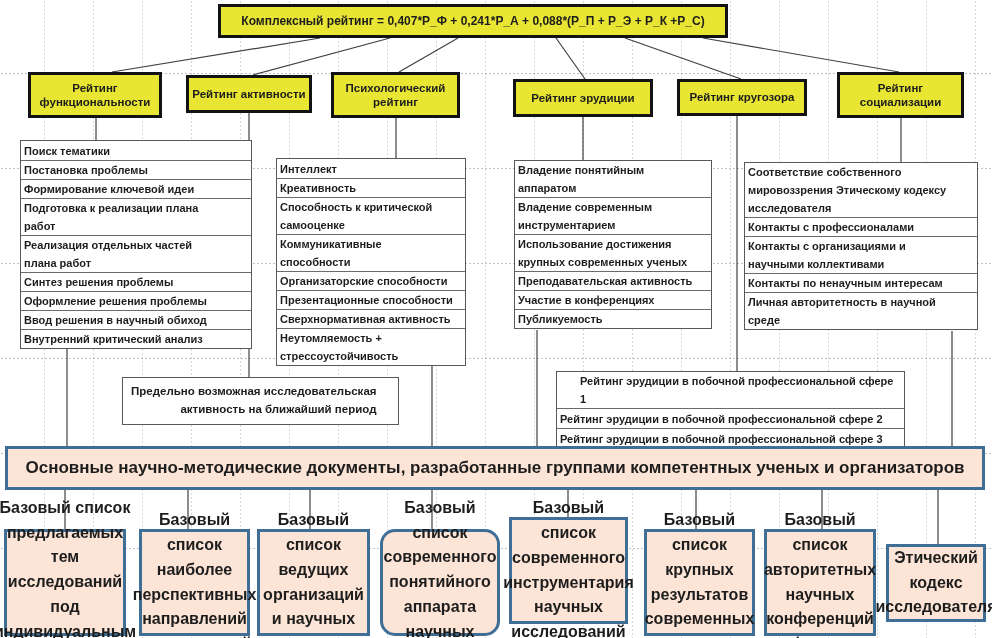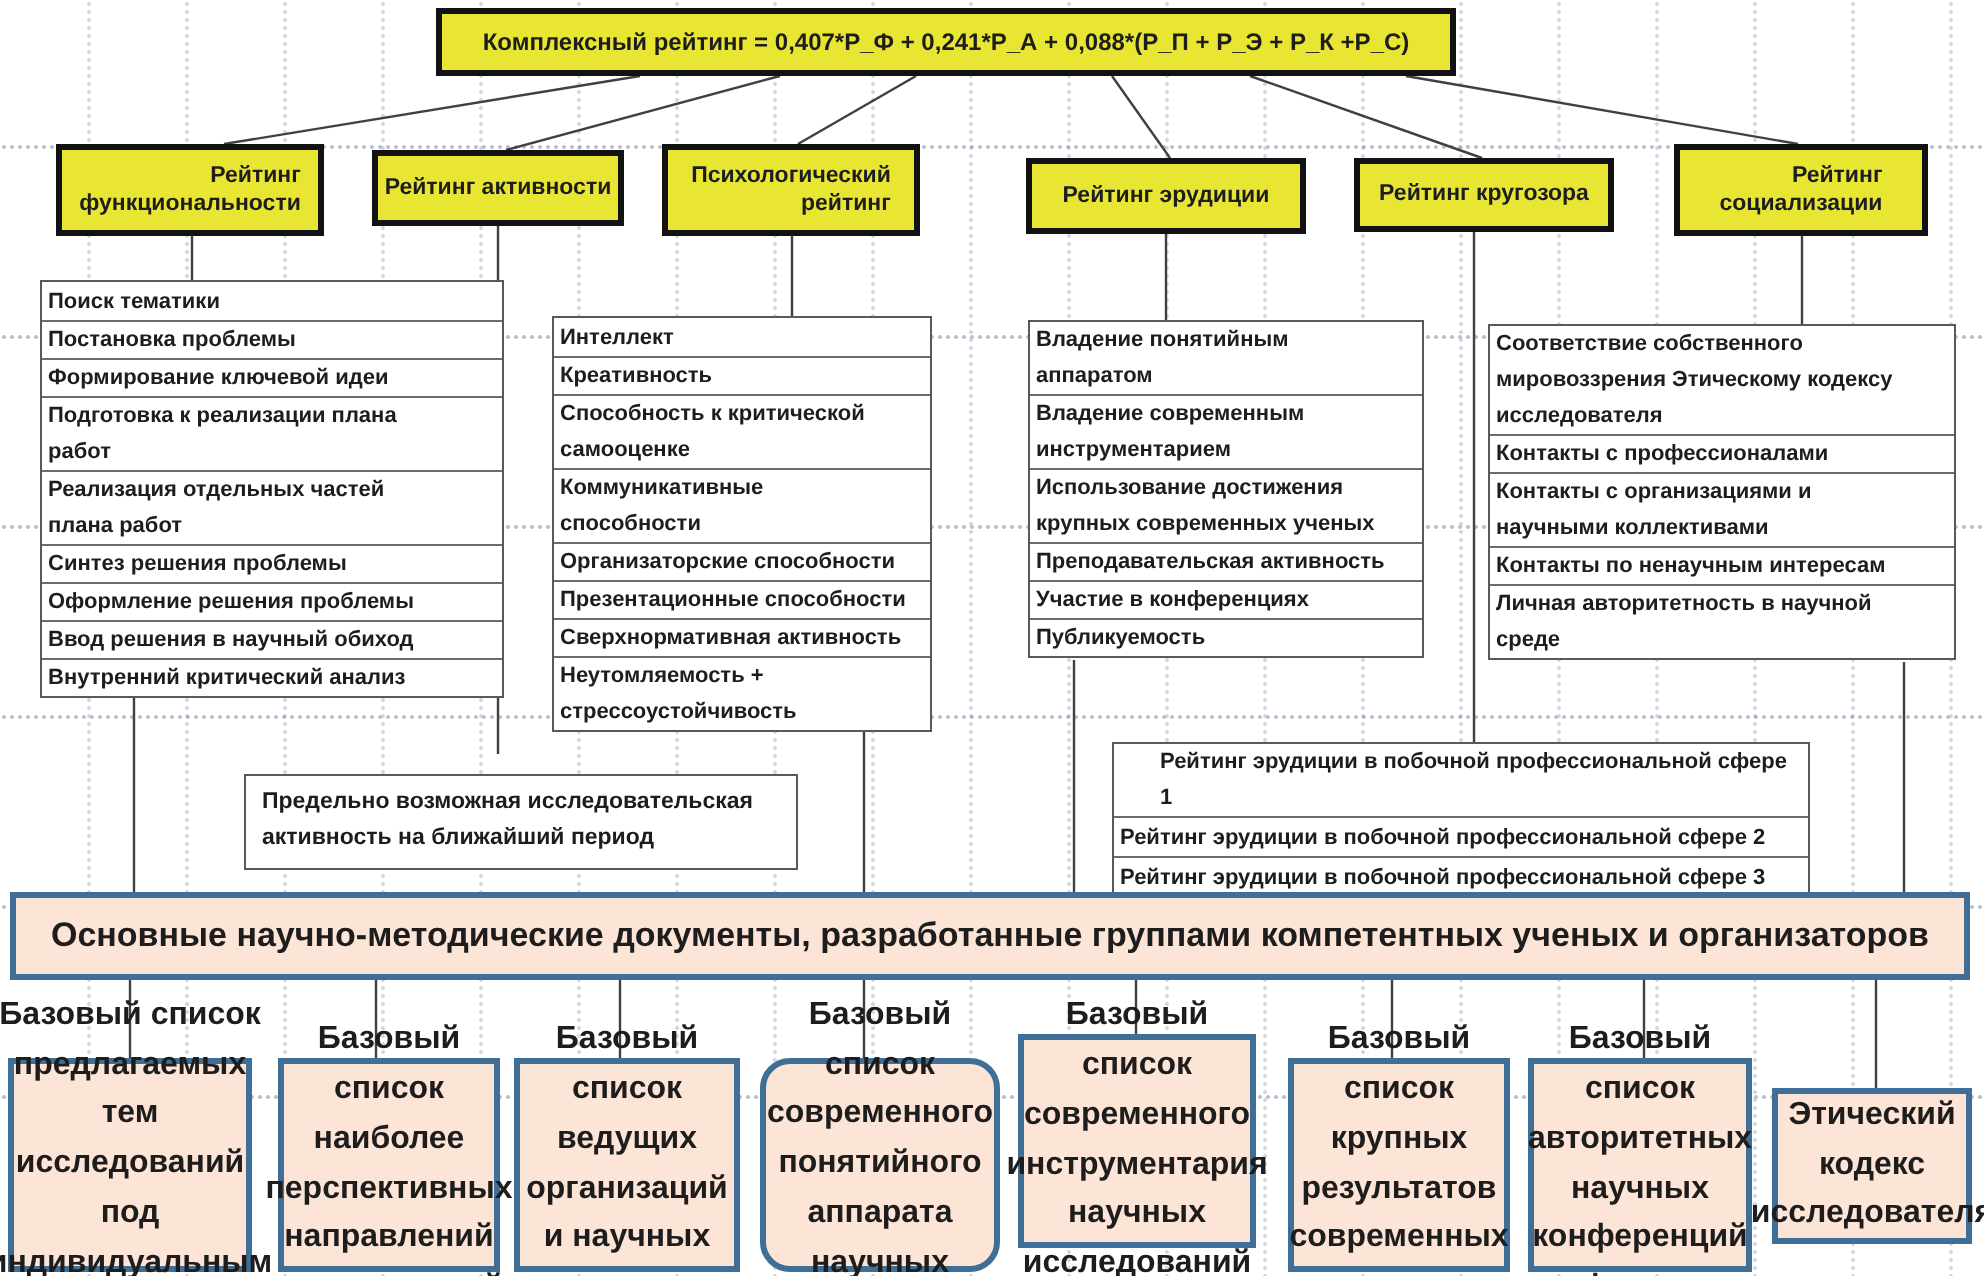--- a/index.html
+++ b/index.html
@@ -7,26 +7,26 @@
     position:relative;width:992px;height:638px;overflow:hidden;
     font-family:"Liberation Sans",sans-serif;color:#1d1d1d;
     background-color:#ffffff;
     background-image:
       radial-gradient(circle, rgba(120,132,160,.50) 0.8px, transparent 1.1px),
       radial-gradient(circle, rgba(120,132,160,.32) 0.8px, transparent 1.1px);
     background-size:4px 95px, 49px 4px;
     background-position:0 26px, 20px 0;
   }
   .box{position:absolute;box-sizing:border-box;display:flex;align-items:center;justify-content:center;text-align:center;font-weight:bold;white-space:pre-line;}
-  .yellow{background:#e8e632;border:3px solid #121212;font-size:11.5px;line-height:1.25;padding:2px 3px;text-align:right;}
+  .yellow{background:#e8e632;border:3px solid #121212;font-size:11.5px;line-height:1.25;padding:2px 3px;}
   .title-box{font-size:12px;}
   .white-list{position:absolute;box-sizing:border-box;background:#ffffff;border:1px solid #595959;}
   .li-row{box-sizing:border-box;min-height:19px;display:flex;align-items:center;font-weight:bold;font-size:11px;line-height:18px;padding:0 3px;white-space:pre-line;text-align:left;}
   .li-row + .li-row{border-top:1px solid #6b6b6b;}
-  .note-box{background:#ffffff;border:1px solid #595959;font-size:11.5px;line-height:1.55;justify-content:flex-start;text-align:left;padding:3px 8px;margin-top:10px;}
+  .note-box{background:#ffffff;border:1px solid #595959;font-size:11.5px;line-height:1.55;justify-content:flex-start;text-align:right;padding:3px 8px;}
   .peach{background:#fce4d6;border:3px solid #3f6f96;font-size:16px;line-height:1.55;padding:4px 5px;}
   .banner{font-size:17px;}
   svg.wires{position:absolute;left:0;top:0;pointer-events:none;}
 </style>
 </head>
 <body>
 
 <div class="canvas">
 
   <svg class="wires" width="992" height="638" viewBox="0 0 992 638">

